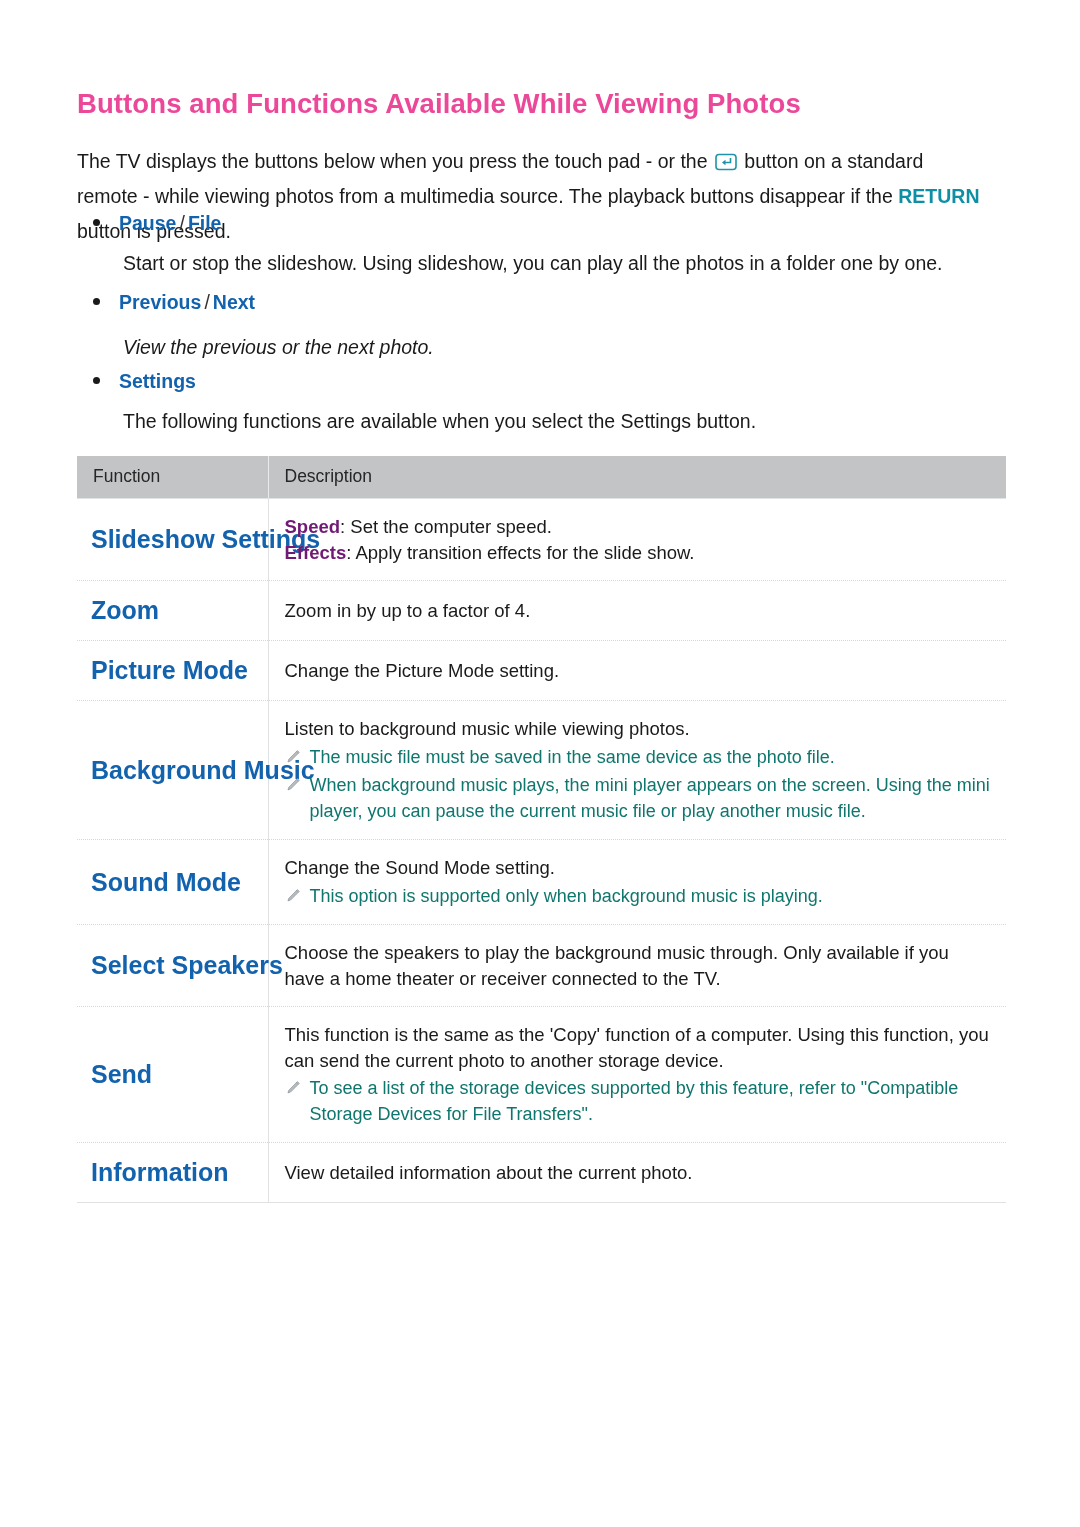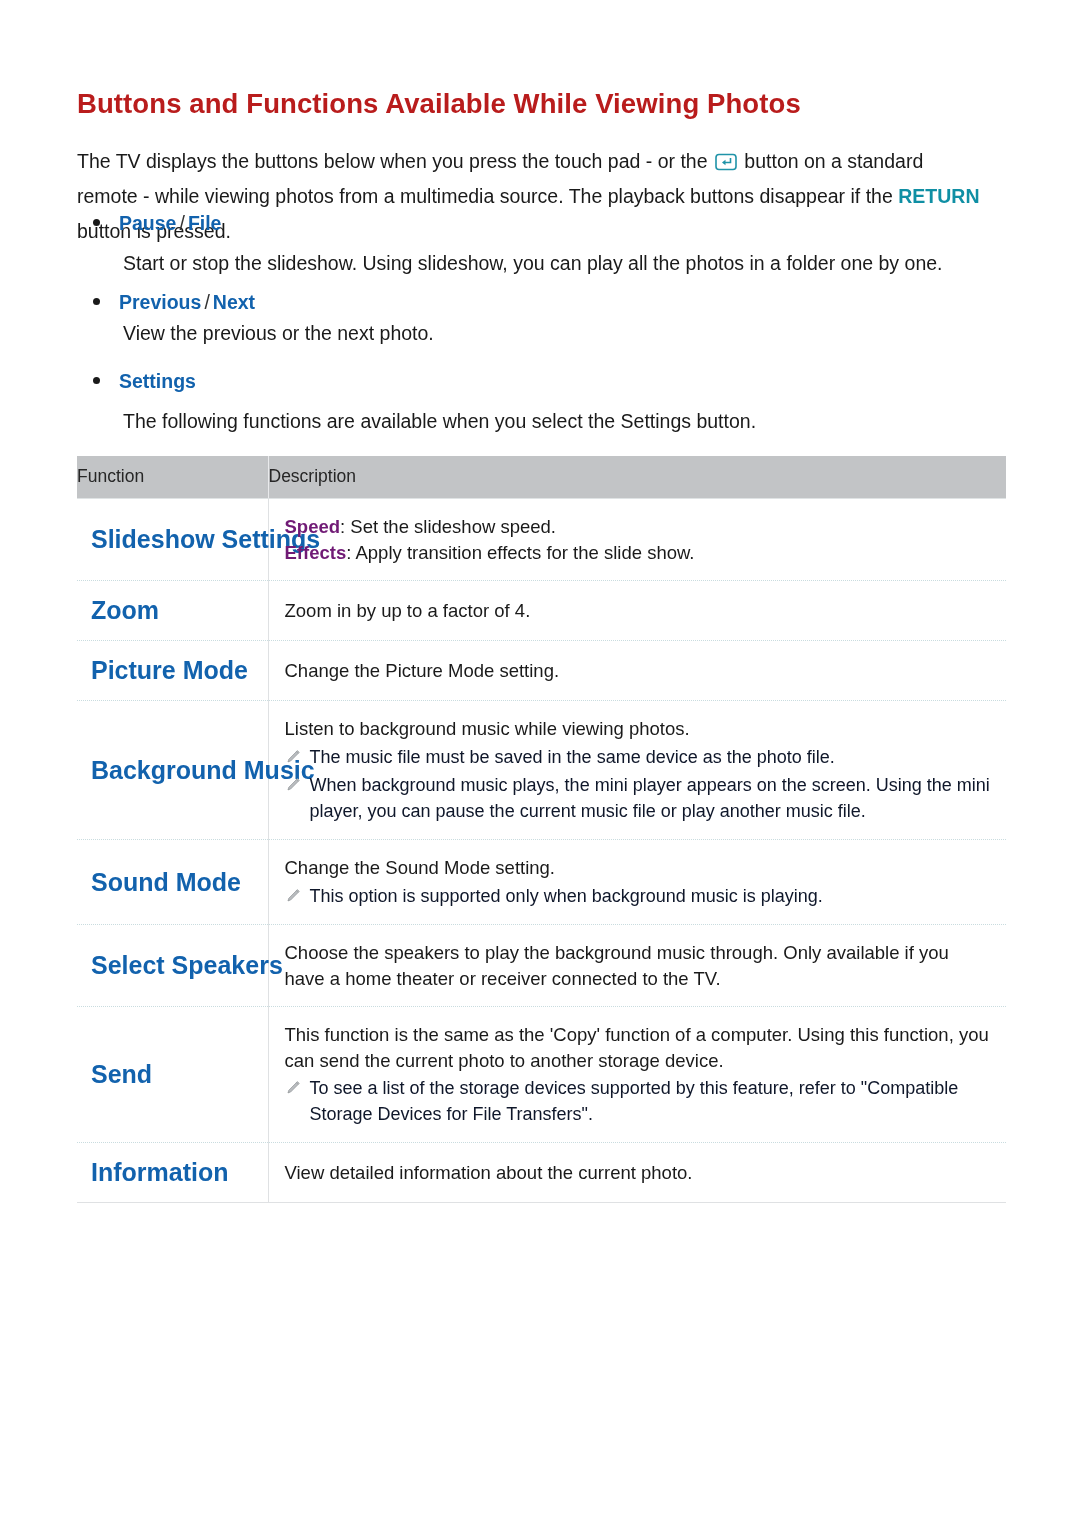--- a/index.html
+++ b/index.html
@@ -24,21 +24,21 @@
     overflow: hidden;
   }
 
   
   .page-title {
     position: absolute;
     left: 77px;
     top: 70px;
     font-size: 27.5px;
     font-weight: bold;
-    color: #b91c1c;
+    color: #ec4899;
     letter-spacing: 0.1px;
     white-space: nowrap;
     text-align: right;
   }
 
   
   .intro {
     position: absolute;
     left: 77px;
     top: 124px;
@@ -88,21 +88,21 @@
     font-size: 19.5px;
     line-height: 26px;
     color: #1a1a1a;
     white-space: nowrap;
     text-align: right;
   }
 
   #b1 { top: 212px; }
   #d1 { top: 250px; }
   #b2 { top: 291px; }
-  #d2 { top: 320px; }
+  #d2 { top: 334px; font-style: italic; }
   #b3 { top: 370px; }
   #d3 { top: 408px; }
 
   
   .spec-table {
     position: absolute;
     left: 77px;
     top: 456px;
     width: 929px;
     border-collapse: collapse;
@@ -111,21 +111,21 @@
   }
   .spec-table col.c1 { width: 191px; }
   .spec-table col.c2 { width: 738px; }
 
   .spec-table th {
     background: #c2c4c6;
     font-weight: normal;
     font-size: 17.5px;
     color: #262626;
     text-align: left;
-    padding: 10px 0 11px 0;
+    padding: 10px 0 11px 16px;
     border-right: 1px solid #e9eaec;
     border-bottom: 1px solid #dfe3e4;
   }
   .spec-table th:last-child { border-right: none; }
 
   .spec-table td {
     vertical-align: middle;
     padding: 15px 16px 15px 16px;
     border-right: 1px solid #dfe1e3;
     border-bottom: 1px dotted #c9dcdf;
@@ -152,21 +152,21 @@
     font-weight: bold;
   }
 
   
   .note {
     position: relative;
     padding-left: 25px;
     margin-top: 3px;
     font-size: 18px;
     line-height: 25.5px;
-    color: #0f172a;
+    color: #0f766e;
   }
   .pencil-icon {
     position: absolute;
     left: 0;
     top: 4px;
     width: 16px;
     height: 16px;
   }
 </style>
 </head>
@@ -206,21 +206,21 @@
       <tr>
         <th>Function</th>
         <th>Description</th>
       </tr>
     </thead>
     <tbody>
         <tr>
           <td class="fn">Slideshow Settings</td>
           <td>
             <div class="desc-main">
-              <div><span class="kw-blue">Speed</span><span>: Set the slideshow speed.</span></div>
+              <div><span class="kw-blue">Speed</span><span>: Set the computer speed.</span></div>
               <div><span class="kw-blue">Effects</span><span>: Apply transition effects for the slide show.</span></div>
             </div>
           </td>
         </tr>
         <tr>
           <td class="fn">Zoom</td>
           <td>
             <div class="desc-main">
               <div><span>Zoom in by up to a factor of 4.</span></div>
             </div>

